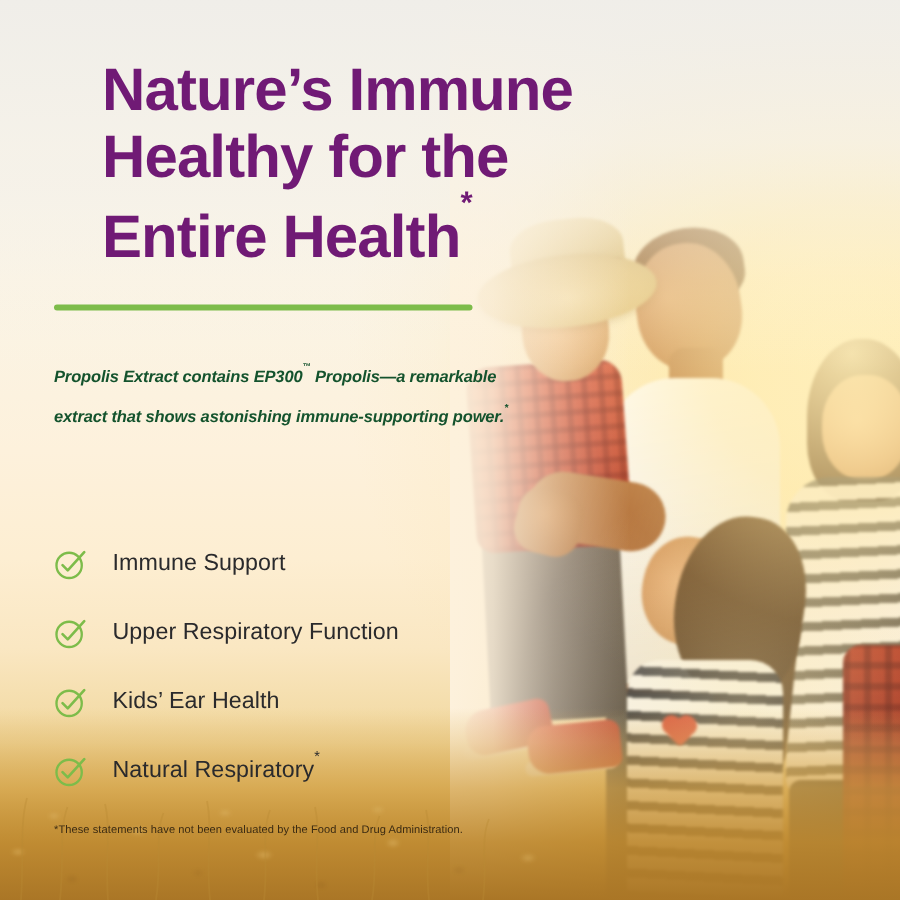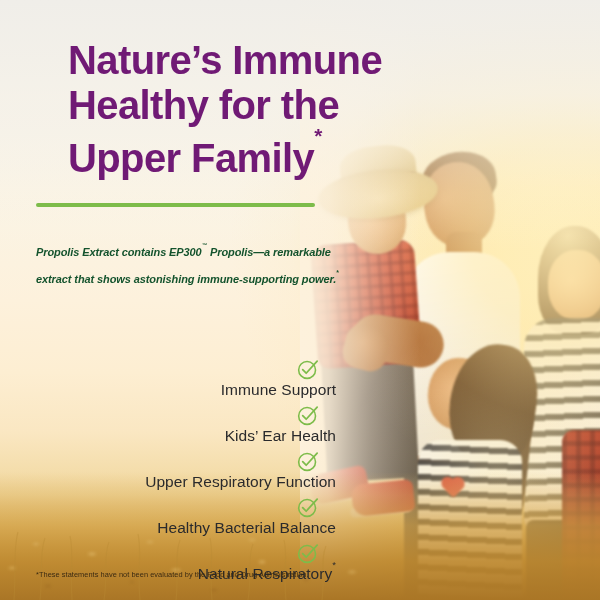--- a/index.html
+++ b/index.html
@@ -349,24 +349,23 @@
   }
 
   .benefits {
     position:absolute;
     left:36px; top:358px;
     width:300px;
     list-style:none;
   }
   .benefit {
     display:flex;
-    align-items:flex-end;
+    align-items:center;
     height:35px;
     margin-bottom:11px;
-    flex-direction:column;
   }
   .benefit .check {
     width:22px; height:22px;
     flex:0 0 22px;
     margin-right:17px;
     position:relative;
   }
   .benefit .label {
     font-size:15.5px;
     color:#2a2a2c;
@@ -374,21 +373,21 @@
     white-space:nowrap;
   }
   .benefit .label sup {
     font-size:.62em;
     top:-.55em;
     position:relative;
   }
 
   .disclaimer {
     position:absolute;
-    left:36px; top:570px;
+    left:36px; top:548px;
     width:330px;
     font-size:7.4px;
     line-height:10.6px;
     color:#3a2a12;
     letter-spacing:.05px;
   }
 </style>
 </head>
 <body>
 
@@ -452,21 +451,21 @@
       <path d="M286 110 C283 84 288 66 284 50"></path>
       <path d="M322 110 C325 88 320 70 326 56"></path>
     </g>
   </svg>
 
   <div class="content">
 
     <h1 class="headline">
       <span>Nature’s Immune</span><br>
       <span>Healthy for the</span><br>
-      <span>Upper Family</span><sup>*</sup>
+      <span>Entire Health</span><sup>*</sup>
     </h1>
 
     <div class="divider"></div>
 
     <p class="lede"><span>Propolis Extract contains EP300</span><sup class="tm">™</sup><span> Propolis—a remarkable extract that shows astonishing immune-supporting power.</span><sup class="ast">*</sup></p>
 
     <ul class="benefits">
 
       <li class="benefit">
         <span class="check">
@@ -478,42 +477,33 @@
         <span class="label"><span>Immune Support</span><sup></sup></span>
       </li>
 
       <li class="benefit">
         <span class="check">
           <svg viewBox="0 0 24 24" width="22" height="22">
             <circle cx="11" cy="13" r="9.2" fill="none" stroke="#7dbc4a" stroke-width="1.7"></circle>
             <path d="M6.2 12.8 L10 16.6 L22 3.4" fill="none" stroke="#7dbc4a" stroke-width="1.9" stroke-linecap="round" stroke-linejoin="round"></path>
           </svg>
         </span>
-        <span class="label"><span>Kids’ Ear Health</span><sup></sup></span>
+        <span class="label"><span>Upper Respiratory Function</span><sup></sup></span>
       </li>
 
       <li class="benefit">
         <span class="check">
           <svg viewBox="0 0 24 24" width="22" height="22">
             <circle cx="11" cy="13" r="9.2" fill="none" stroke="#7dbc4a" stroke-width="1.7"></circle>
             <path d="M6.2 12.8 L10 16.6 L22 3.4" fill="none" stroke="#7dbc4a" stroke-width="1.9" stroke-linecap="round" stroke-linejoin="round"></path>
           </svg>
         </span>
-        <span class="label"><span>Upper Respiratory Function</span><sup></sup></span>
+        <span class="label"><span>Kids’ Ear Health</span><sup></sup></span>
       </li>
 
-      <li class="benefit">
-        <span class="check">
-          <svg viewBox="0 0 24 24" width="22" height="22">
-            <circle cx="11" cy="13" r="9.2" fill="none" stroke="#7dbc4a" stroke-width="1.7"></circle>
-            <path d="M6.2 12.8 L10 16.6 L22 3.4" fill="none" stroke="#7dbc4a" stroke-width="1.9" stroke-linecap="round" stroke-linejoin="round"></path>
-          </svg>
-        </span>
-        <span class="label"><span>Healthy Bacterial Balance</span><sup></sup></span>
-      </li>
 
       <li class="benefit">
         <span class="check">
           <svg viewBox="0 0 24 24" width="22" height="22">
             <circle cx="11" cy="13" r="9.2" fill="none" stroke="#7dbc4a" stroke-width="1.7"></circle>
             <path d="M6.2 12.8 L10 16.6 L22 3.4" fill="none" stroke="#7dbc4a" stroke-width="1.9" stroke-linecap="round" stroke-linejoin="round"></path>
           </svg>
         </span>
         <span class="label"><span>Natural Respiratory</span><sup>*</sup></span>
       </li>

